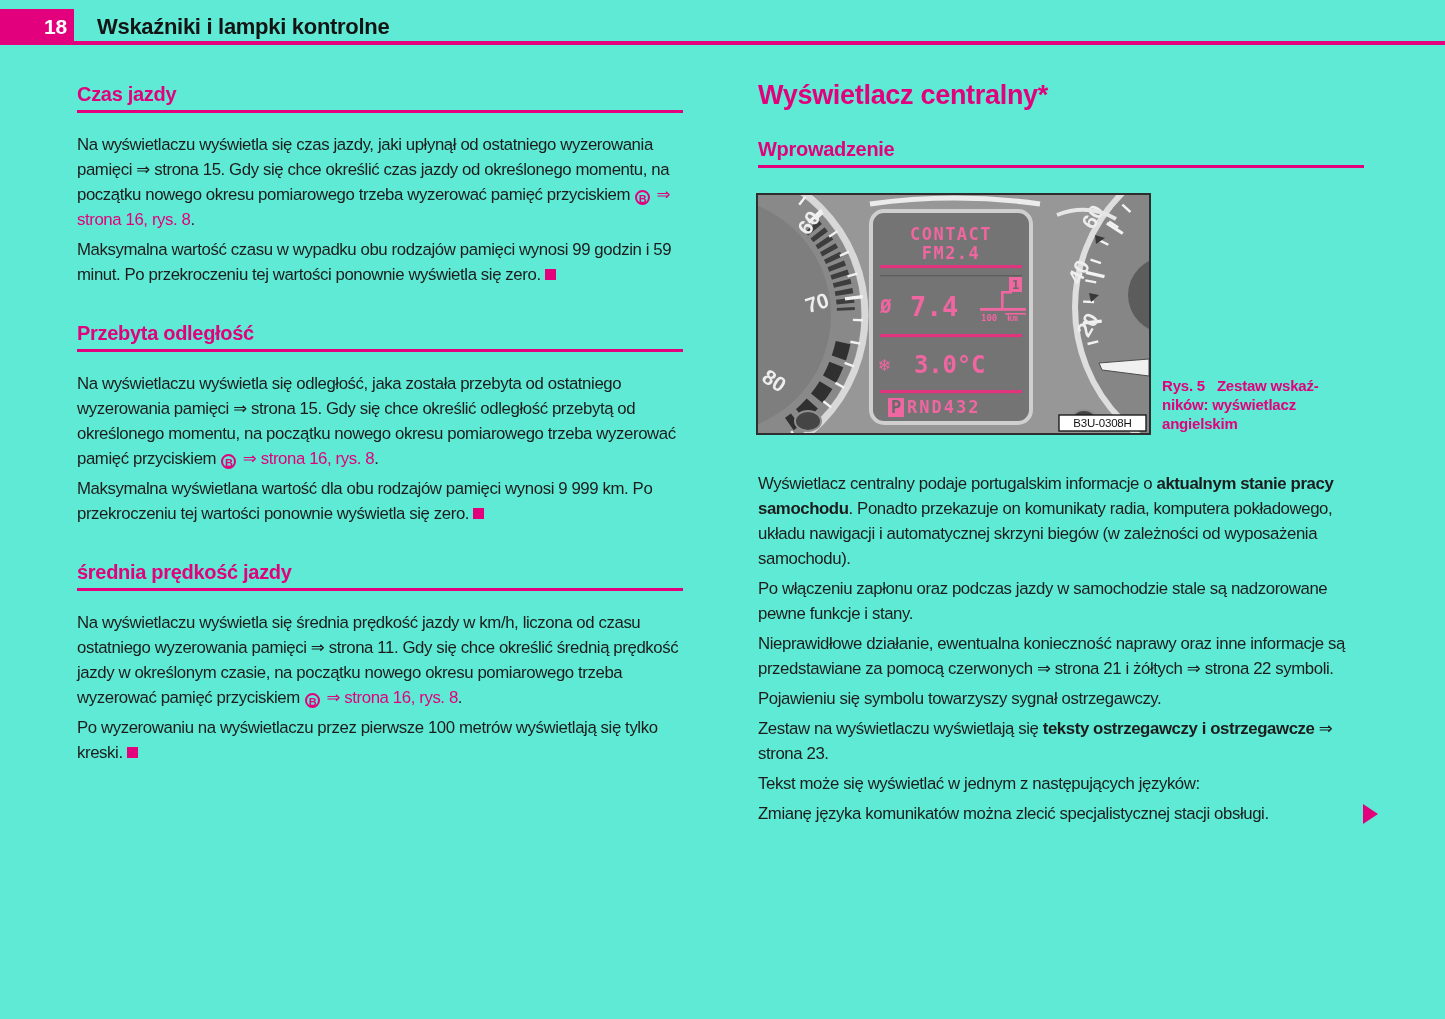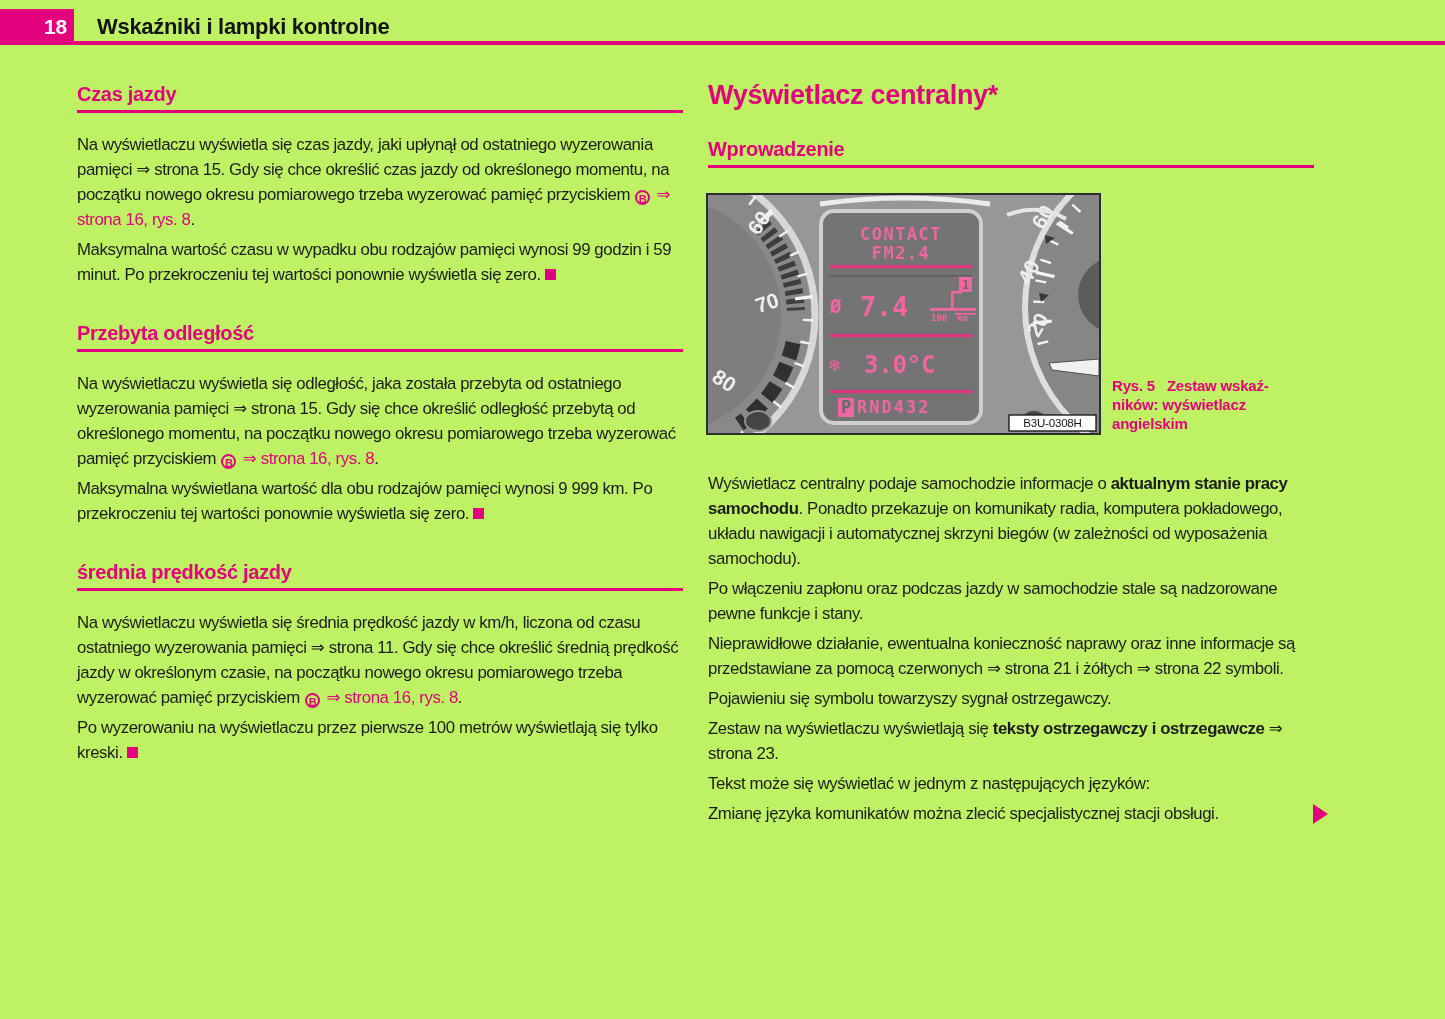--- a/index.html
+++ b/index.html
@@ -2,33 +2,33 @@
 <html style="--accent: #e2007d; --display_pink: #ef66a1; --display_line: #e0347f;"><head>
 <meta charset="utf-8">
 <style>
   :root{
     --accent:#e2007d;
     --display_pink:#ef66a1;
     --display_line:#e0347f;
   }
   *{margin:0;padding:0;box-sizing:border-box}
   body{background:#fff}
-  .page{position:relative;width:1445px;height:1019px;background:#bef264;
+  .page{position:relative;width:1445px;height:1019px;background:#5eead4;
         font-family:"Liberation Sans",sans-serif;color:#1c1c1c;overflow:hidden;
         letter-spacing:-0.2px}
   
   .numbox{position:absolute;left:0;top:9px;width:74px;height:35px;background:var(--accent);
           color:#fff;font-weight:bold;font-size:21px;display:flex;align-items:center;
           justify-content:flex-end;padding-right:7px}
   .htitle{position:absolute;left:97px;top:14px;font-size:22px;font-weight:bold;color:#141414;
           letter-spacing:-0.3px}
   .hrule{position:absolute;left:0;top:41px;width:1445px;height:3.5px;background:var(--accent)}
   
   .leftcol{position:absolute;left:77px;top:82px;width:606px}
-  .rightcol{position:absolute;left:708px;top:80px;width:606px}
+  .rightcol{position:absolute;left:758px;top:80px;width:606px}
   section+section{margin-top:34px}
   h1.doc{color:var(--accent);font-size:27px;line-height:30px;font-weight:bold;letter-spacing:-0.3px}
   h2.sec{color:var(--accent);font-size:20px;line-height:24px;font-weight:bold;letter-spacing:-0.3px}
   .rule{height:3px;background:var(--accent);margin-top:4px}
   .rightcol h2.sec{margin-top:27px}
   p.body-p{position:relative;font-size:16.8px;line-height:25px;letter-spacing:-0.4px;
            margin-top:5px;color:#1c1c1c}
   section p.body-p:first-of-type, .paras p.body-p:first-of-type{margin-top:19px}
   .paras p.body-p:first-of-type{margin-top:36px}
   p.body-p.indent{padding-left:48px}
@@ -189,21 +189,21 @@
           </g>
 
           <rect x="301" y="220" width="87" height="16" fill="#ffffff" stroke="#1d1d1d" stroke-width="1.4"></rect>
           <text x="344.5" y="232" font-size="11.5" fill="#111" text-anchor="middle" font-family="Liberation Sans, sans-serif">B3U-0308H</text>
         </svg>
       </div>
       <div class="caption"><div>Rys. 5   Zestaw wskaź-</div><div>ników: wyświetlacz</div><div>angielskim</div></div>
     </div>
 
     <div class="paras">
-        <p class="body-p"><span>Wyświetlacz centralny podaje samochodzie informacje o </span><strong>aktualnym stanie pracy samochodu</strong><span>. Ponadto przekazuje on komunikaty radia, komputera pokładowego, układu nawigacji i automatycznej skrzyni biegów (w zależności od wyposażenia samochodu).</span></p>
+        <p class="body-p"><span>Wyświetlacz centralny podaje portugalskim informacje o </span><strong>aktualnym stanie pracy samochodu</strong><span>. Ponadto przekazuje on komunikaty radia, komputera pokładowego, układu nawigacji i automatycznej skrzyni biegów (w zależności od wyposażenia samochodu).</span></p>
         <p class="body-p"><span>Po włączeniu zapłonu oraz podczas jazdy w samochodzie stale są nadzorowane pewne funkcje i stany.</span></p>
         <p class="body-p"><span>Nieprawidłowe działanie, ewentualna konieczność naprawy oraz inne informacje są przedstawiane za pomocą czerwonych ⇒ strona 21 i żółtych ⇒ strona 22 symboli.</span></p>
         <p class="body-p"><span>Pojawieniu się symbolu towarzyszy sygnał ostrzegawczy.</span></p>
         <p class="body-p"><span>Zestaw na wyświetlaczu wyświetlają się </span><strong>teksty ostrzegawczy i ostrzegawcze</strong><span> ⇒ strona 23.</span></p>
         <p class="body-p"><span>Tekst może się wyświetlać w jednym z następujących języków:</span></p>
         <p class="body-p"><span>Zmianę języka komunikatów można zlecić specjalistycznej stacji obsługi.</span><span class="tri"></span></p>
       </div>
   </div>
 </div>
 

